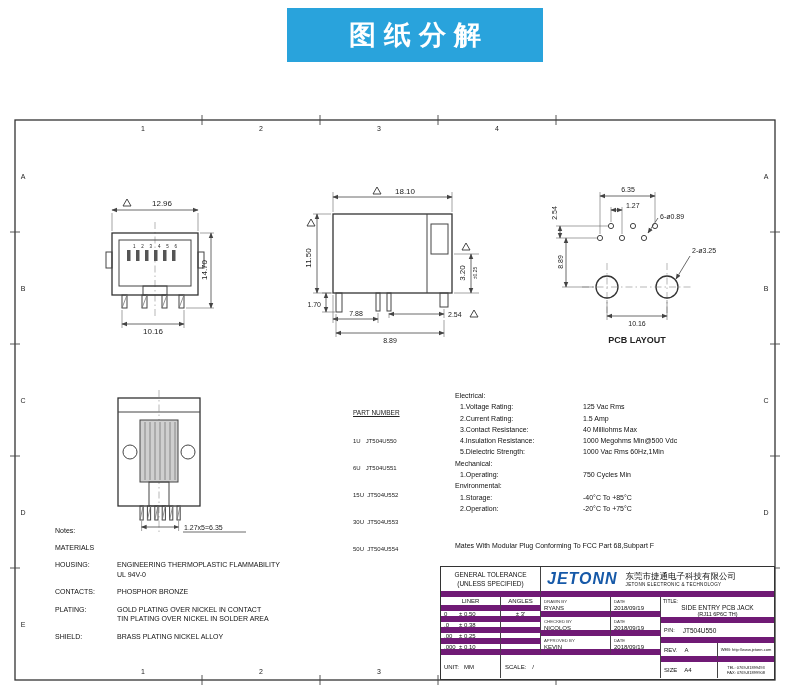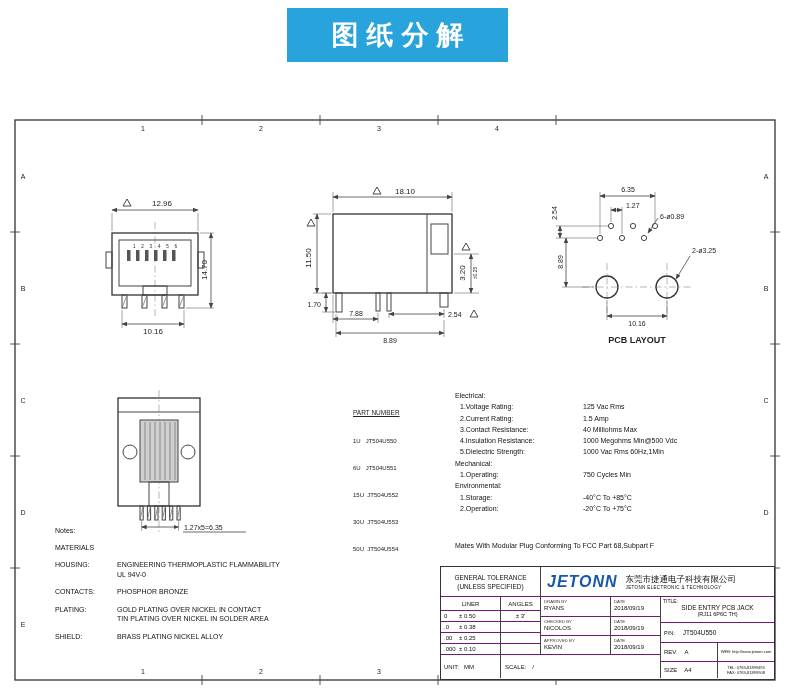--- a/index.html
+++ b/index.html
@@ -2,21 +2,21 @@
 <html><head>
 <meta charset="utf-8">
 <style>
   *{margin:0;padding:0;box-sizing:border-box}
   html,body{background:#fff}
   .page{position:relative;width:790px;height:699px;background:#fff;overflow:hidden;
         font-family:"Liberation Sans",sans-serif;color:#111}
   .abs{position:absolute}
 
   
-  .banner{position:absolute;left:287px;top:8px;width:221px;height:54px;background:#29a3dc;
+  .banner{position:absolute;left:287px;top:8px;width:256px;height:54px;background:#29a3dc;
           display:flex;align-items:center;justify-content:center}
   .banner-title{color:#fff;font-size:27px;font-weight:bold;letter-spacing:8px;padding-left:8px}
 
   
   svg.linework{position:absolute;left:0;top:0}
   .obj{fill:none;stroke:#333;stroke-width:1.3}
   .obj2{fill:none;stroke:#444;stroke-width:1}
   .thin{fill:none;stroke:#444;stroke-width:0.9}
   .cl{fill:none;stroke:#999;stroke-width:0.7;stroke-dasharray:7 3 1.5 3}
   .ext{stroke:#666;stroke-width:0.6;fill:none}
@@ -40,21 +40,21 @@
   
   .notes{left:55px;top:526px;font-size:7px;line-height:9.5px;color:#111}
   .note-row{display:flex;margin-top:8px}
   .nl{width:62px;flex:none}
   .notes-m{margin-top:7px}
 
   
   .tb{left:440px;top:566px;width:335px;height:114px;border:1.5px solid #333;background:#fff}
   .cell{position:absolute;overflow:hidden;color:#111}
   .br{border-right:1px solid #444}
-  .bb{border-bottom:1px solid #701a75}
+  .bb{border-bottom:6px solid #701a75}
   .ctr{display:flex;align-items:center;justify-content:center;text-align:center}
   .logo-text{font-size:16px;font-style:italic;font-weight:bold;color:#1659a8;letter-spacing:1px}
   .cn{font-size:8.5px;font-weight:normal;line-height:11px;white-space:nowrap}
   .en{font-size:4.6px;letter-spacing:.3px;white-space:nowrap}
   .role{font-size:4.3px;color:#333}
   .nm{font-size:6px;margin-top:1px}
   .tinytxt{font-size:4px;line-height:5.5px;white-space:nowrap}
 </style>
 </head>
 <body>

